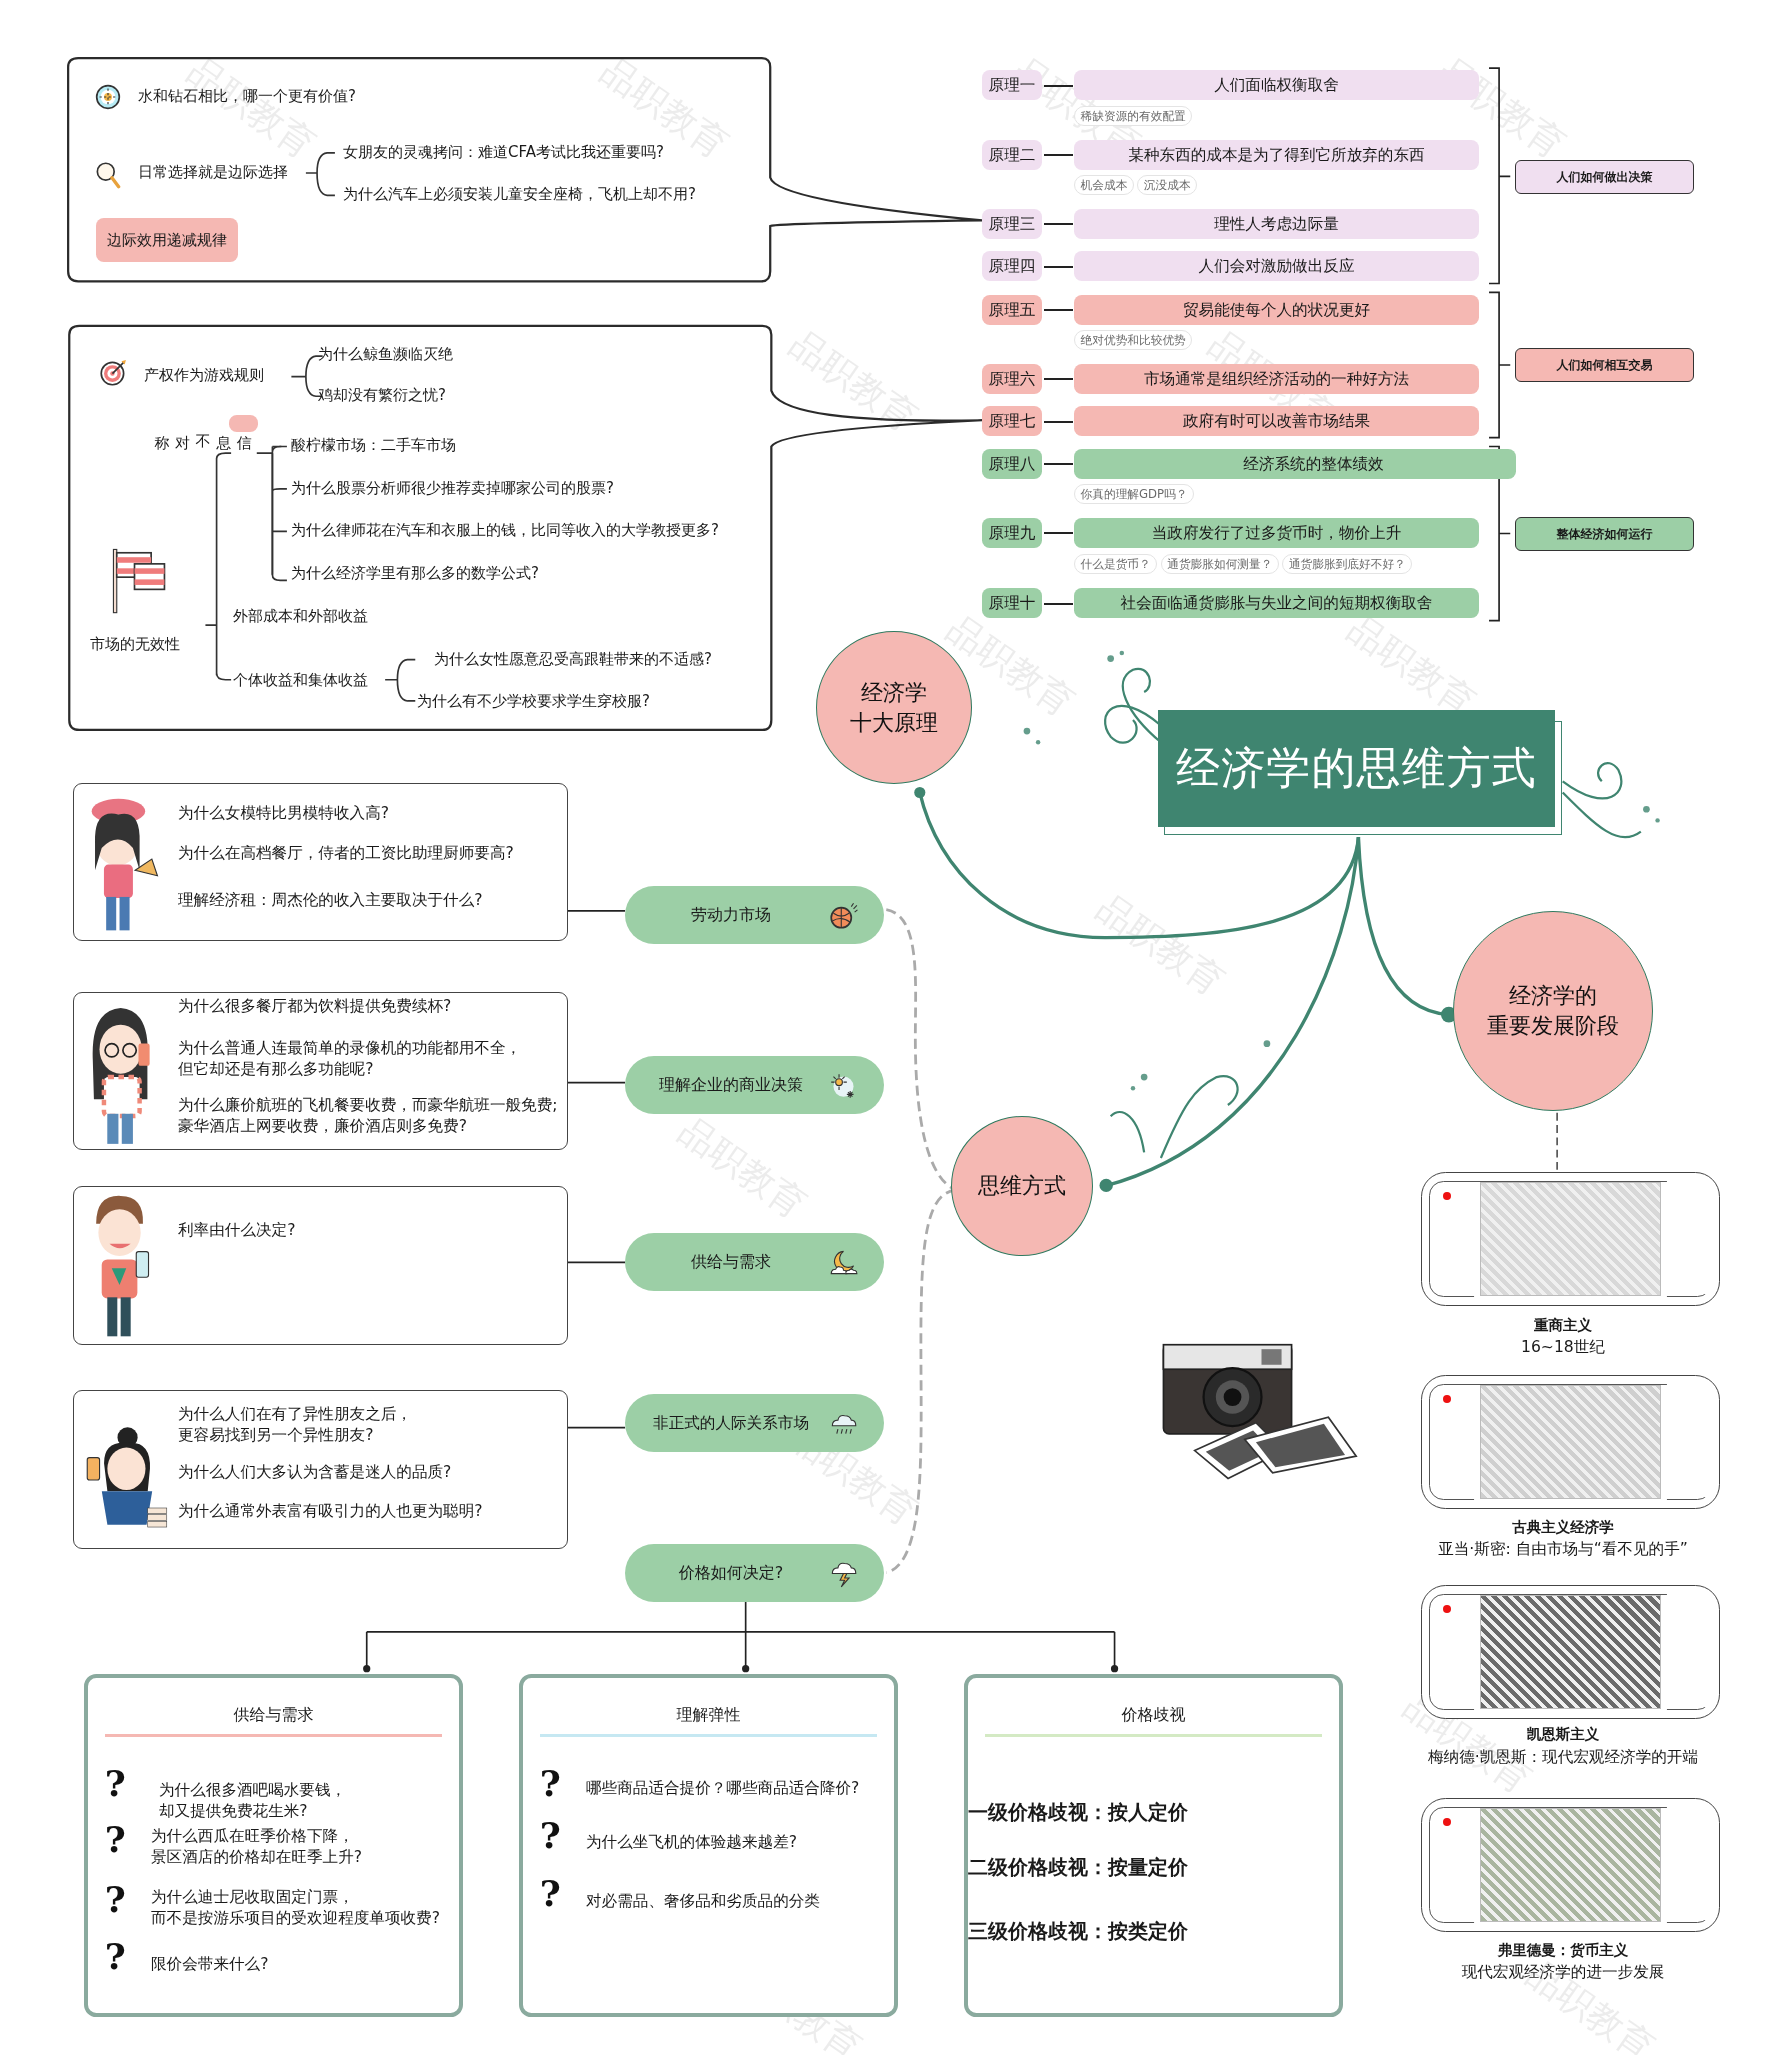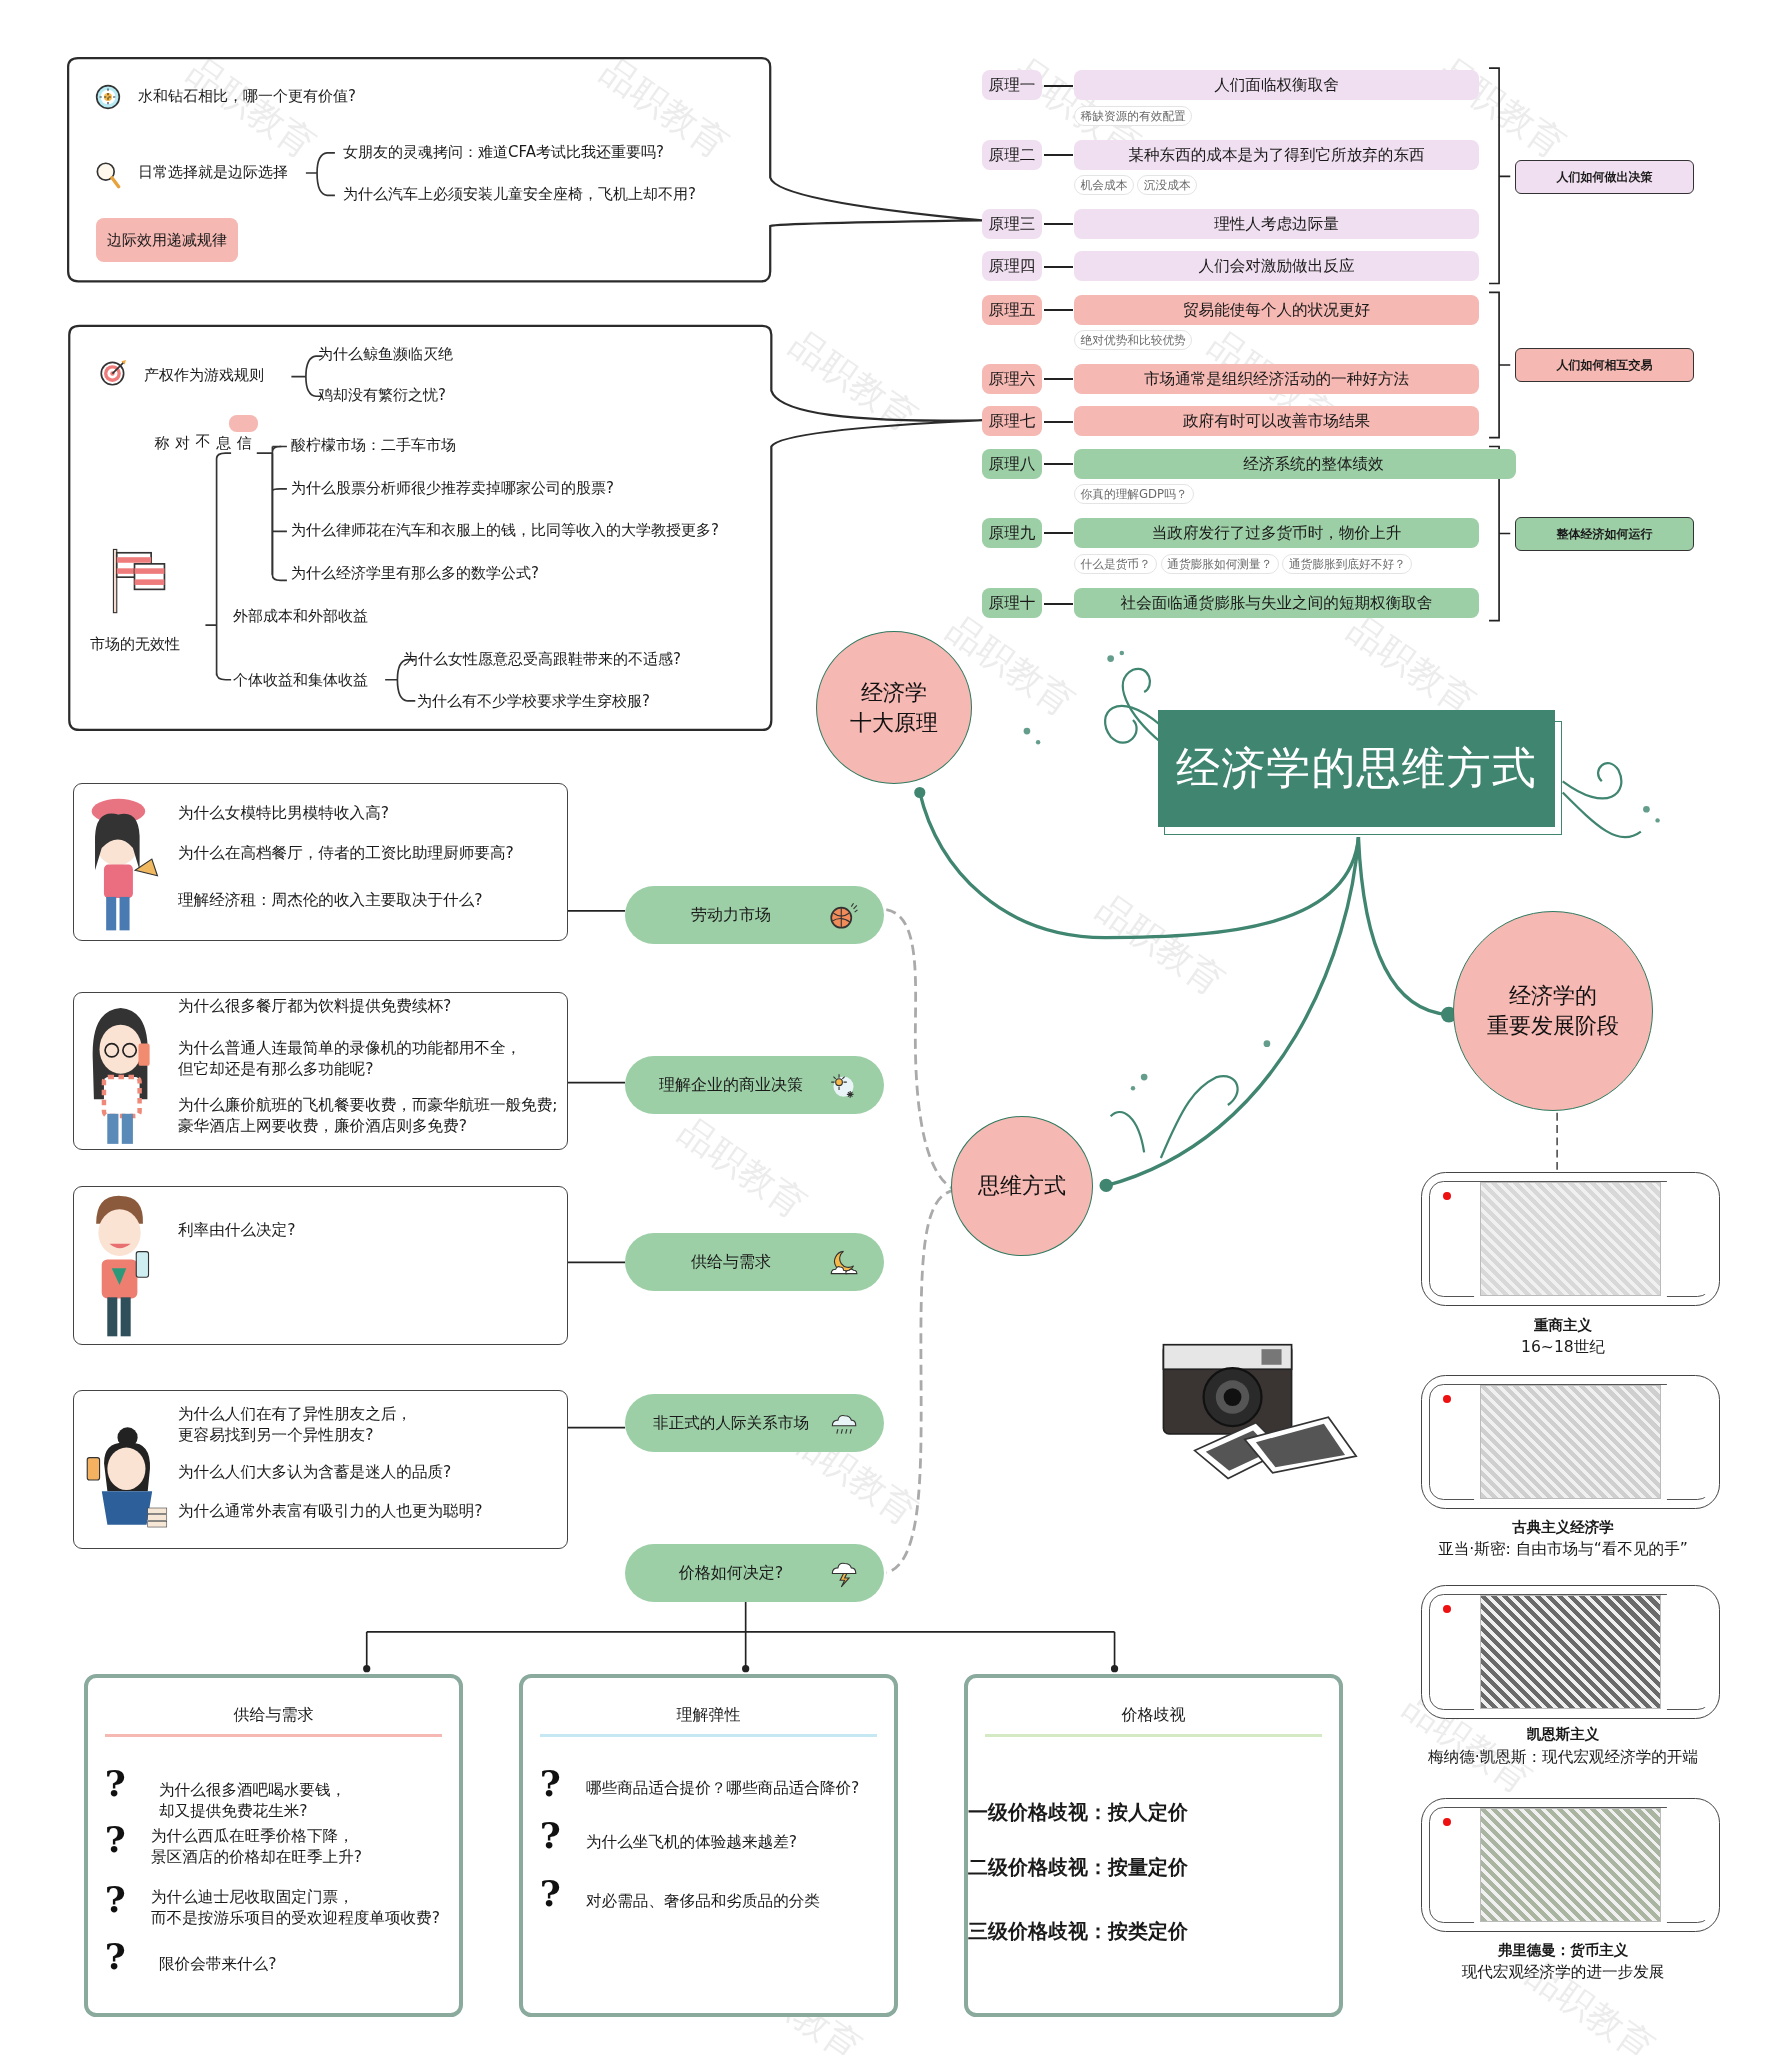--- a/index.html
+++ b/index.html
@@ -181,21 +181,21 @@
   <span class="abs callout-text" style="left:90px;top:635px;">市场的无效性</span>
 
   <span class="abs" style="left:229px;top:415px;width:22px;padding:7.8px 3.3px;background:#f5b8b3;border-radius:7.8px;font-size:15px;line-height:20.6px;writing-mode:vertical-rl;text-orientation:upright;letter-spacing:1.1px;">信息不对称</span>
   <span class="abs callout-text" style="left:291px;top:436px;">酸柠檬市场：二手车市场</span>
   <span class="abs callout-text" style="left:291px;top:479px;">为什么股票分析师很少推荐卖掉哪家公司的股票?</span>
   <span class="abs callout-text" style="left:291px;top:521px;">为什么律师花在汽车和衣服上的钱，比同等收入的大学教授更多?</span>
   <span class="abs callout-text" style="left:291px;top:564px;">为什么经济学里有那么多的数学公式?</span>
 
   <span class="abs callout-text" style="left:233px;top:607px;">外部成本和外部收益</span>
   <span class="abs callout-text" style="left:233px;top:671px;">个体收益和集体收益</span>
-  <span class="abs callout-text" style="left:403px;top:650px;">为什么女性愿意忍受高跟鞋带来的不适感?</span>
+  <span class="abs callout-text" style="left:434px;top:650px;">为什么女性愿意忍受高跟鞋带来的不适感?</span>
   <span class="abs callout-text" style="left:417px;top:692px;">为什么有不少学校要求学生穿校服?</span>
 </div>
 
 <div class="abs" id="principles">
     <div class="principle-label p-purple" style="left: 982px; top: 70px;">原理一</div>
     <div class="principle-dash" style="left: 1044px; top: 85px;"></div>
     <div class="principle-bar p-purple" style="top: 70px;">人们面临权衡取舍</div>
     <div class="tag-row" style="top: 106px;">
       <span class="tag">稀缺资源的有效配置</span>
     </div>
@@ -376,21 +376,21 @@
   <span class="qmark" style="left:16.7px;top:84px;">?</span>
   <span class="cq" style="left:71px;top:94px;white-space:pre-line;margin-top:8px;">为什么很多酒吧喝水要钱，
 却又提供免费花生米?</span>
   <span class="qmark" style="left:16.7px;top:140px;">?</span>
   <span class="cq" style="left:63px;top:148px;white-space:pre-line;">为什么西瓜在旺季价格下降，
 景区酒店的价格却在旺季上升?</span>
   <span class="qmark" style="left:16.7px;top:200px;">?</span>
   <span class="cq" style="left:63px;top:209px;white-space:pre-line;">为什么迪士尼收取固定门票，
 而不是按游乐项目的受欢迎程度单项收费?</span>
   <span class="qmark" style="left:16.7px;top:257px;">?</span>
-  <span class="cq" style="left:63px;top:276px;margin-left:8px;">限价会带来什么?</span>
+  <span class="cq" style="left:63px;top:276px;">限价会带来什么?</span>
 </div>
 
 <div class="card" style="left:519px;width:371px;">
   <span class="ct">理解弹性</span>
   <span class="cl" style="background:#c6e8f2;"></span>
   <span class="qmark" style="left:16.7px;top:84px;">?</span>
   <span class="cq" style="left:63px;top:100px;">哪些商品适合提价？哪些商品适合降价?</span>
   <span class="qmark" style="left:16.7px;top:136px;">?</span>
   <span class="cq" style="left:63px;top:154px;">为什么坐飞机的体验越来越差?</span>
   <span class="qmark" style="left:16.7px;top:194px;">?</span>

